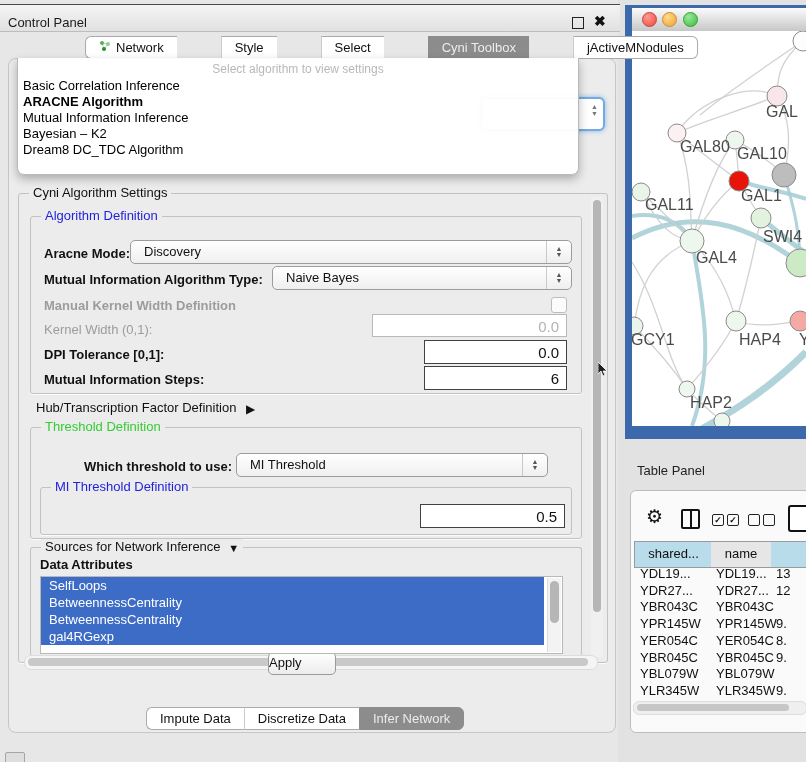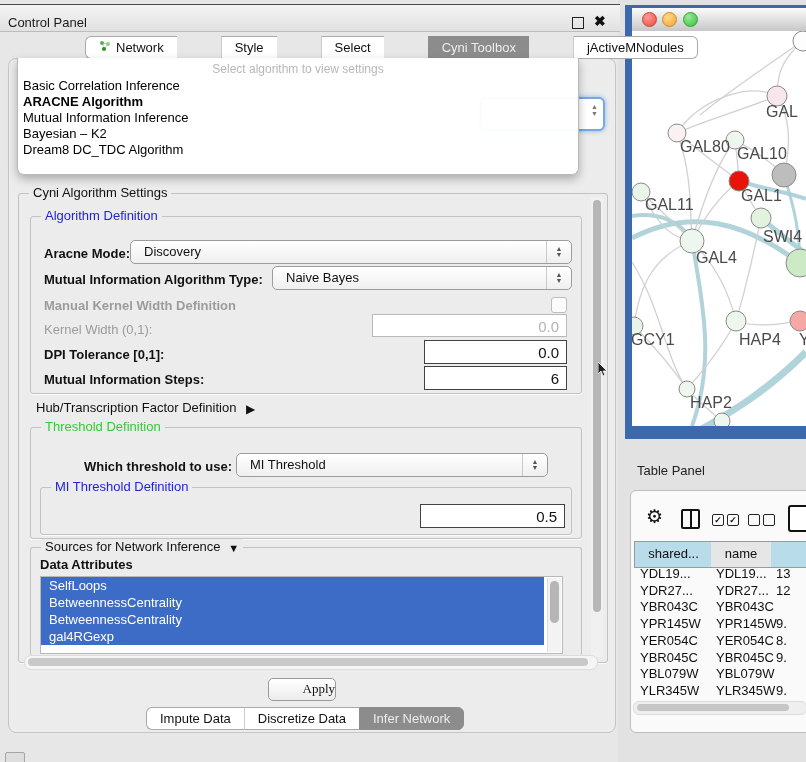--- a/index.html
+++ b/index.html
@@ -57,22 +57,22 @@
   .vscroll{position:absolute;background:#f0f0f0;}
   .thumb{position:absolute;background:#b6b6b6;border-radius:5px;}
   .tri{display:inline-block;transform:translateY(1px);}
   
   #attr-list{left:40px;top:576px;width:521px;height:76px;background:#fff;border:1px solid #b8b8b8;overflow:hidden;z-index:2;}
   .attr-item{height:17px;line-height:17px;background:#3d6cc7;color:#fff;font-size:13px;padding-left:8px;width:495px;}
   #attr-scroll{position:absolute;right:1px;top:1px;width:13px;height:74px;background:#f3f3f3;border-left:1px solid #ddd;}
   #attr-thumb{right:2px;top:3px;width:9px;height:42px;}
   #hscroll{left:24px;top:655px;width:572px;height:13px;background:#f5f5f5;border:1px solid #dcdcdc;border-radius:7px;}
   #hscroll .thumb{left:3px;top:2px;width:560px;height:8px;background:#c9c9c9;}
-  #apply-btn{left:268px;top:678px;width:66px;height:21px;background:linear-gradient(#fff,#ececec);
-    border:1px solid #9a9a9a;border-radius:5px;font-size:13px;color:#111;text-align:right;line-height:20px;font-family:Liberation Serif, serif;}
+  #apply-btn{left:268px;top:652px;width:66px;height:21px;background:linear-gradient(#fff,#ececec);
+    border:1px solid #9a9a9a;border-radius:5px;font-size:13px;color:#111;text-align:left;line-height:20px;}
   
   #net-window{left:625px;top:5px;width:181px;height:434px;background:#3c68ac;}
   #net-titlebar{left:632px;top:8px;width:174px;height:23px;background:linear-gradient(#fbfbfb,#c7c7c7);
     border-bottom:1px solid #8e8e8e;}
   .traffic{position:absolute;top:12px;width:13px;height:13px;border-radius:50%;}
   #tl-red{left:642px;background:radial-gradient(circle at 35% 30%,#ff9b93,#ea4a3f);border:.5px solid #c94038;}
   #tl-yellow{left:662px;background:radial-gradient(circle at 35% 30%,#ffd98a,#f1a32f);border:.5px solid #cf8c29;}
   #tl-green{left:683px;background:radial-gradient(circle at 35% 30%,#9be89a,#39bf3c);border:.5px solid #2fa233;}
   #net-canvas{left:632px;top:31px;width:174px;height:395px;background:#fff;overflow:hidden;}
   #net-canvas svg{position:absolute;left:0;top:0;}

